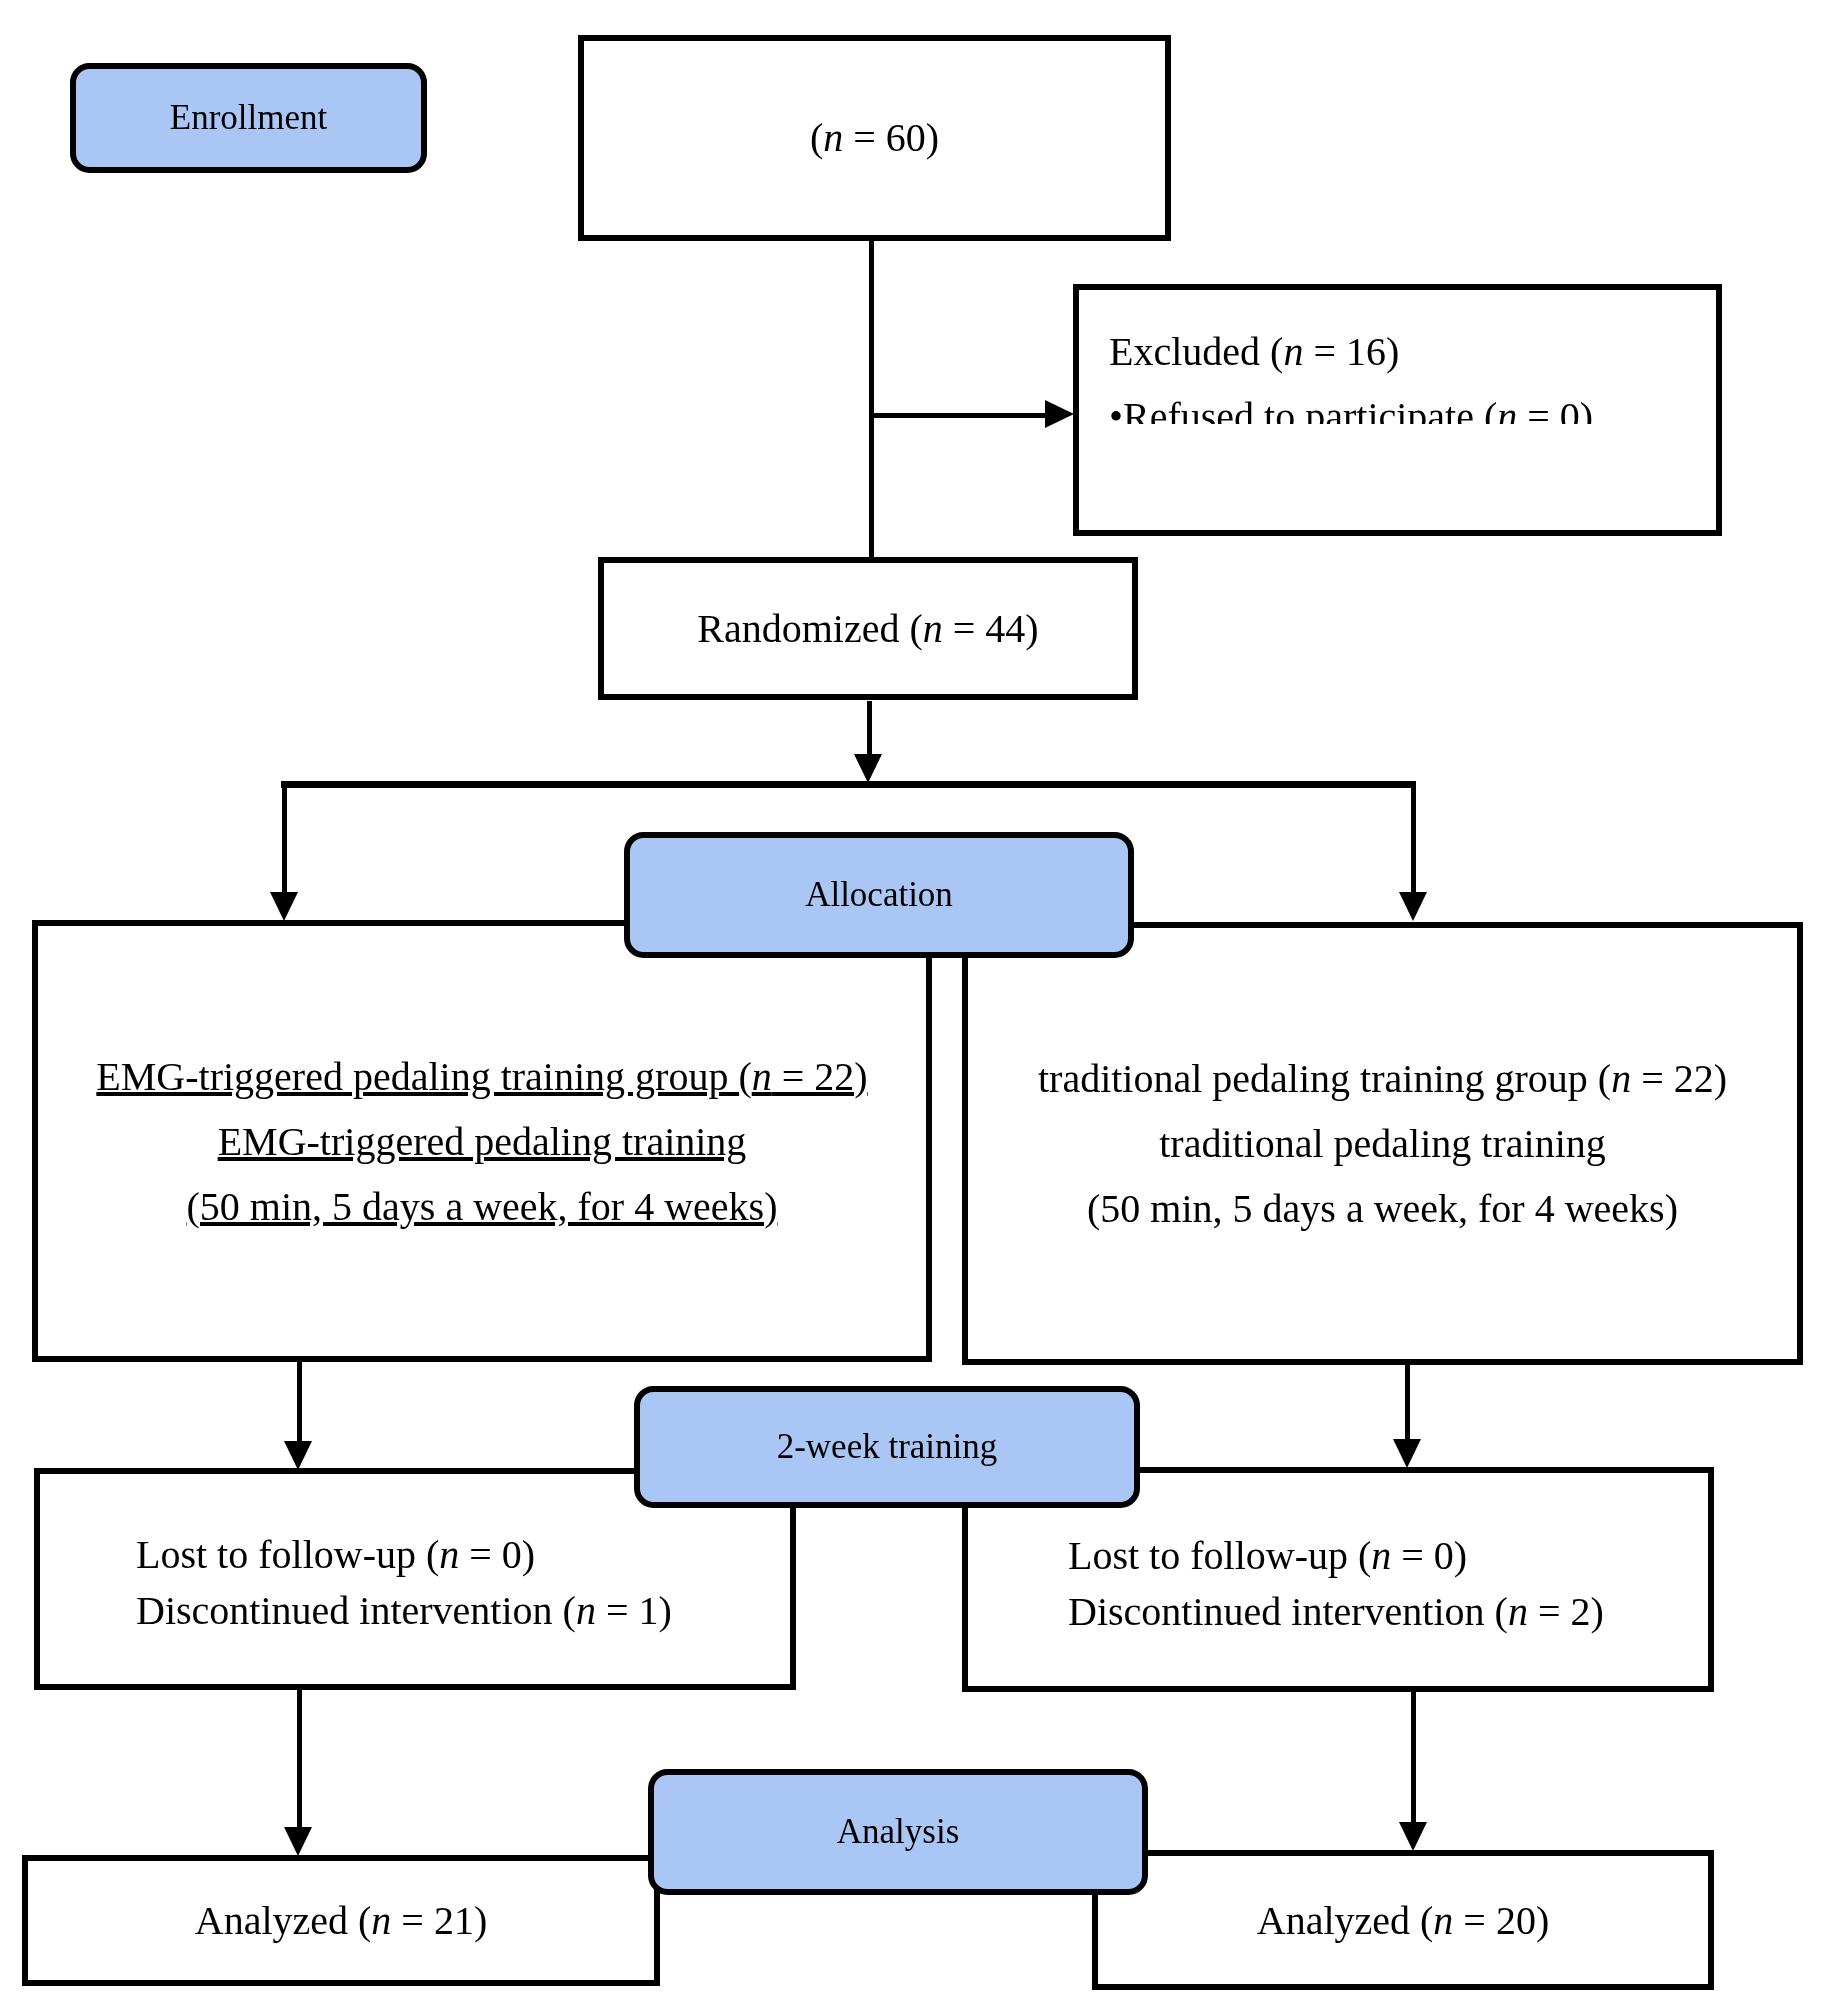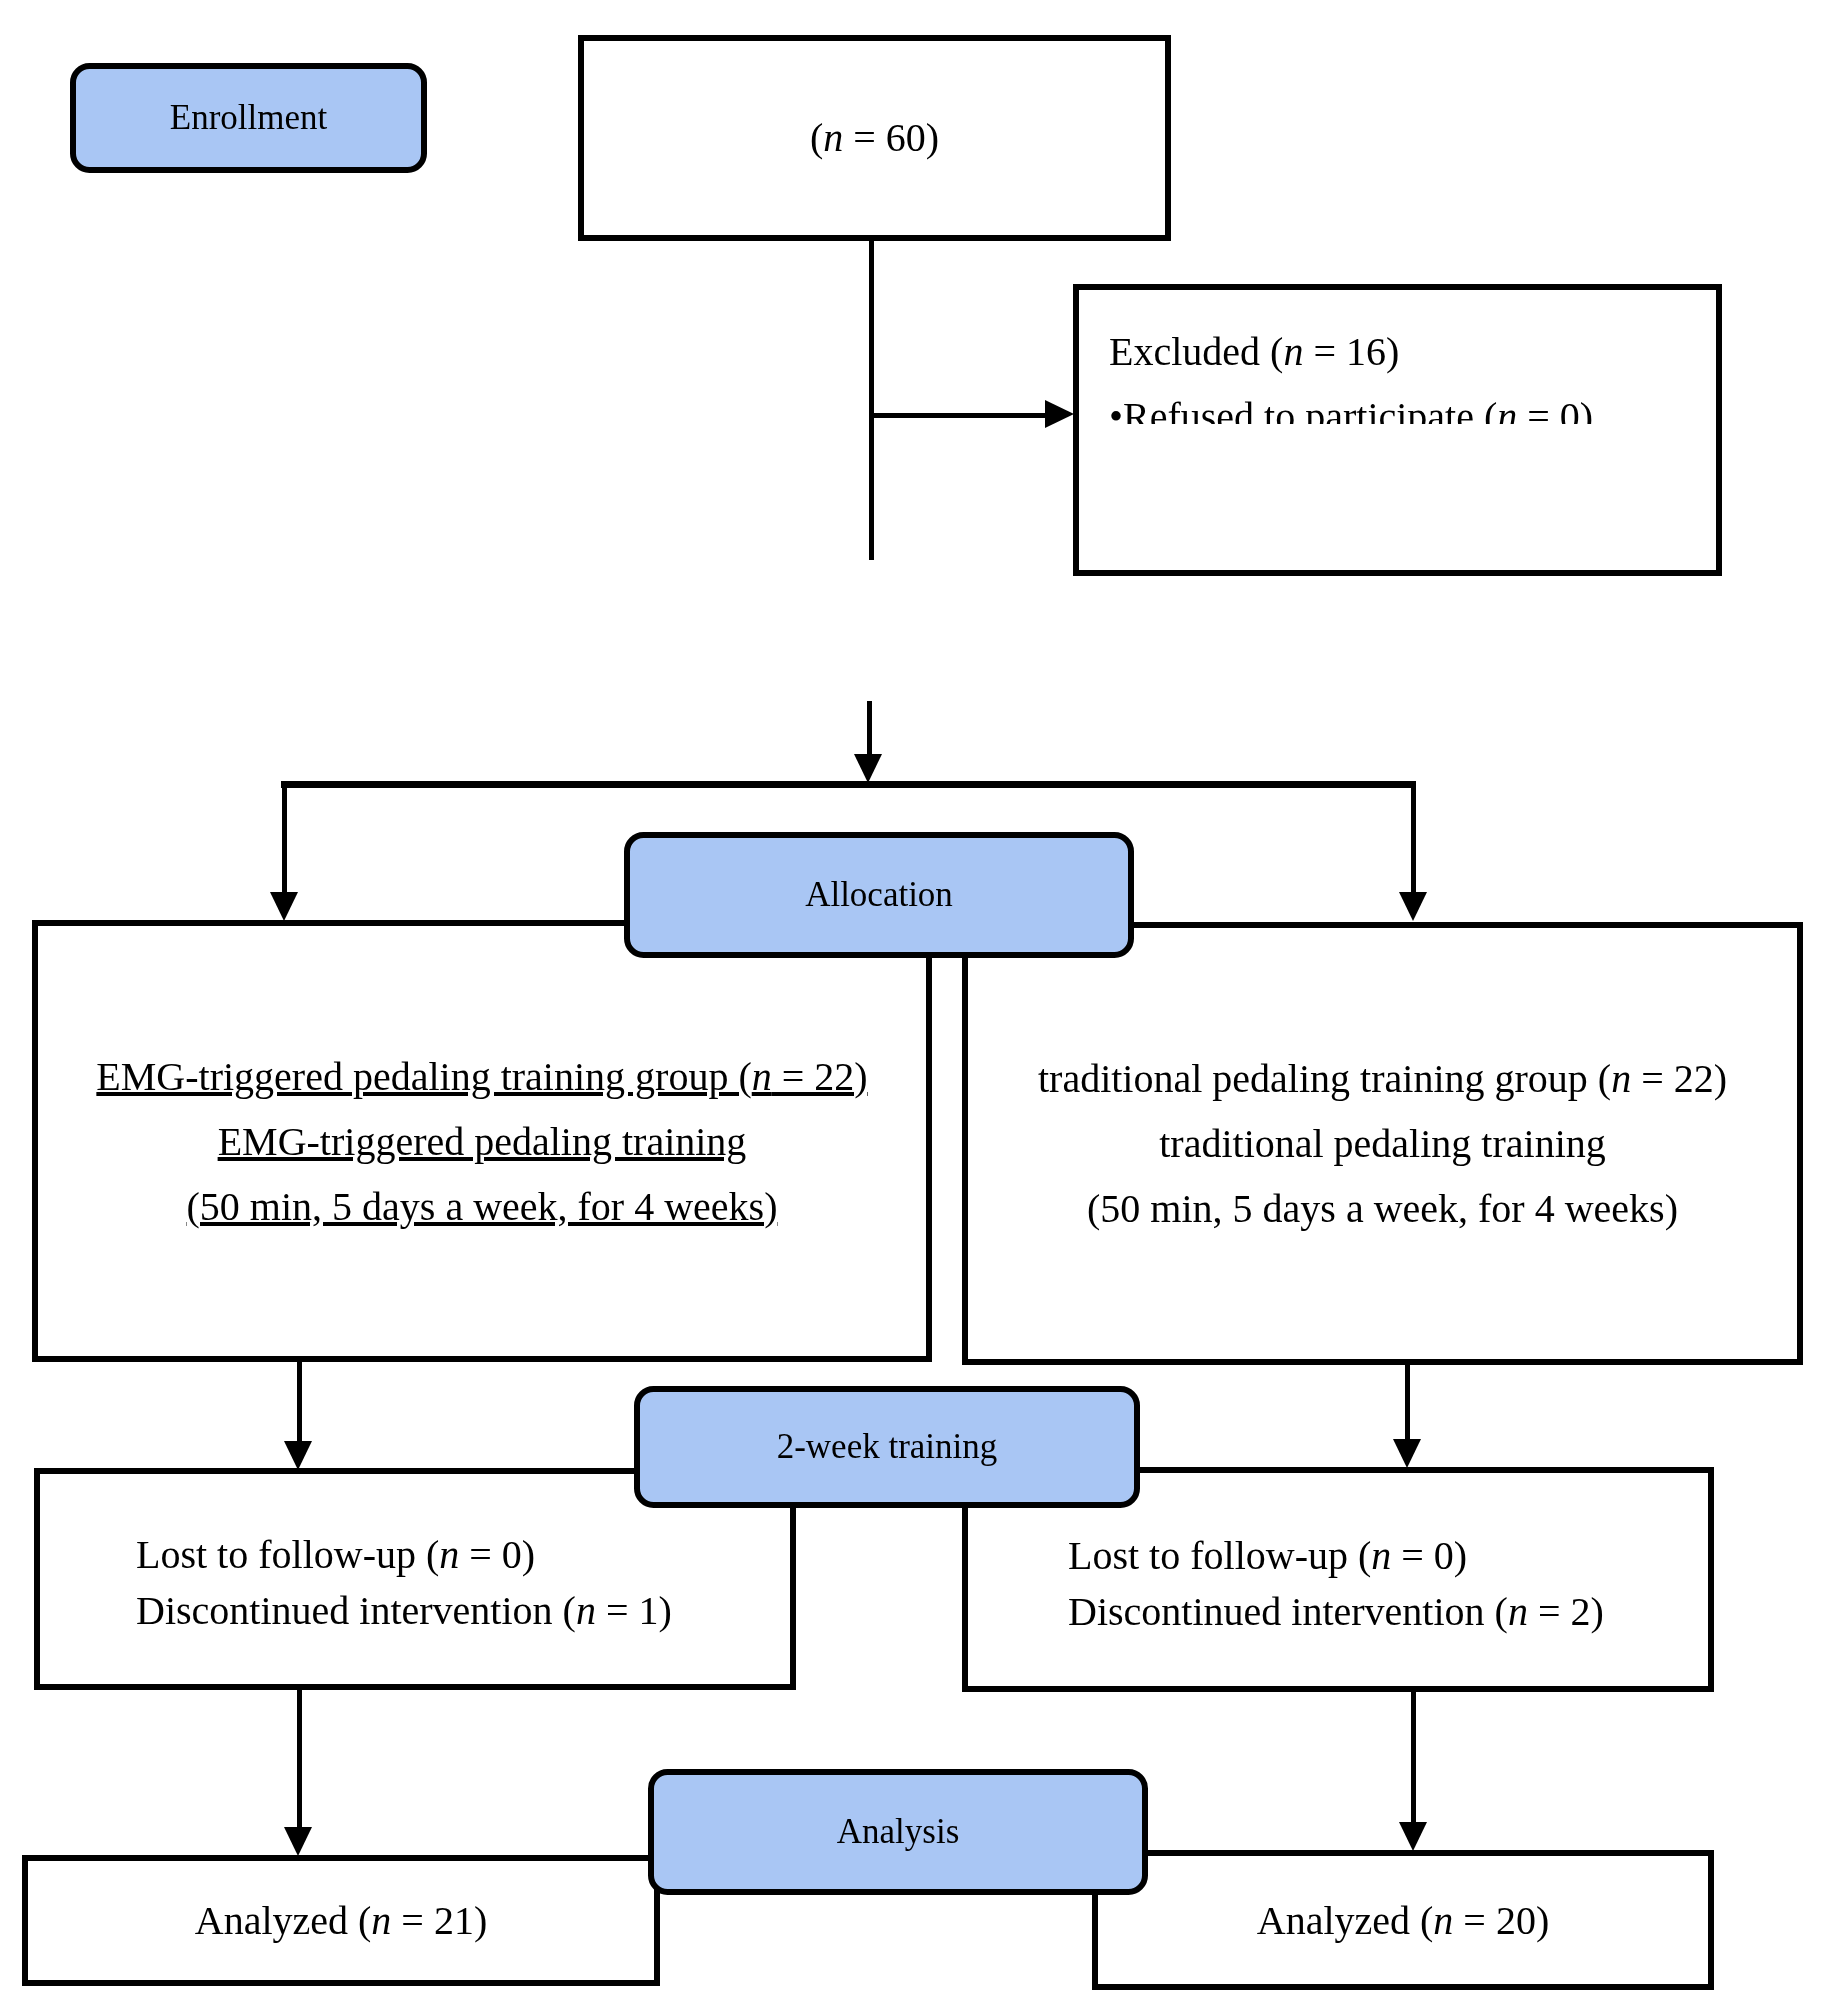--- a/index.html
+++ b/index.html
@@ -85,25 +85,28 @@
   <div class="line" style="left:297px;top:1690px;width:4.9px;height:139px;"></div>
   <div class="ah down" style="left:284px;top:1827px;"></div>
 
   <div class="line" style="left:1411px;top:1691px;width:4.9px;height:132px;"></div>
   <div class="ah down" style="left:1399px;top:1822px;"></div>
 
   <div class="box" id="box-assessed" style="left:578px;top:35px;width:593px;height:206px;">
     <div class="ln">(<i>n</i> = 60)</div>
   </div>
 
-  <div class="box align-left" id="box-excluded" style="left:1073px;top:284px;width:649px;height:292px;justify-content:flex-start;padding:24px 0 0 30px;">
+  <div class="box align-left" id="box-excluded" style="left:1073px;top:284px;width:649px;height:252px;justify-content:flex-start;padding:24px 0 0 30px;">
     <div class="ln">Excluded (<i>n</i> = 16)</div>
     <div class="ln clipped">•Refused to participate (<i>n</i> = 0)</div>
   </div>
 
+  <div class="box" id="box-randomized" style="left:598px;top:557px;width:540px;height:143px;">
+    <div class="ln">Randomized (<i>n</i> = 44)</div>
+  </div>
 
   <div class="box" id="box-group-left" style="left:32px;top:920px;width:900px;height:442px;text-decoration:underline;">
     <div class="ln">EMG-triggered pedaling training group (<i>n</i> = 22)</div>
     <div class="ln">EMG-triggered pedaling training</div>
     <div class="ln">(50 min, 5 days a week, for 4 weeks)</div>
   </div>
 
   <div class="box" id="box-group-right" style="left:962px;top:922px;width:841px;height:443px;">
     <div class="ln">traditional pedaling training group (<i>n</i> = 22)</div>
     <div class="ln">traditional pedaling training</div>

